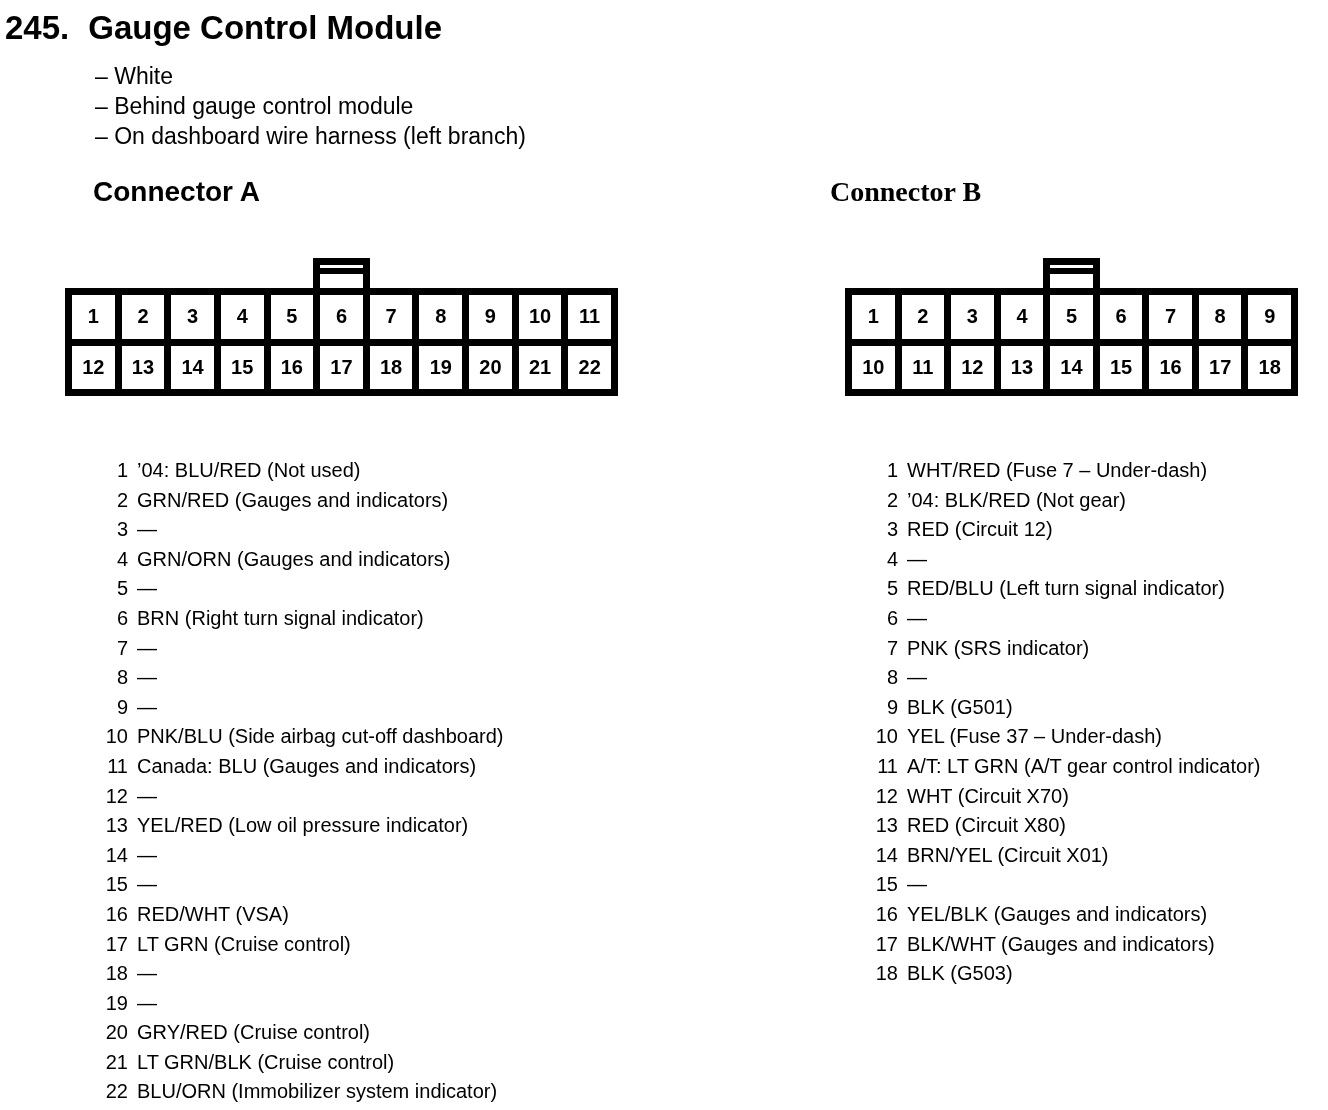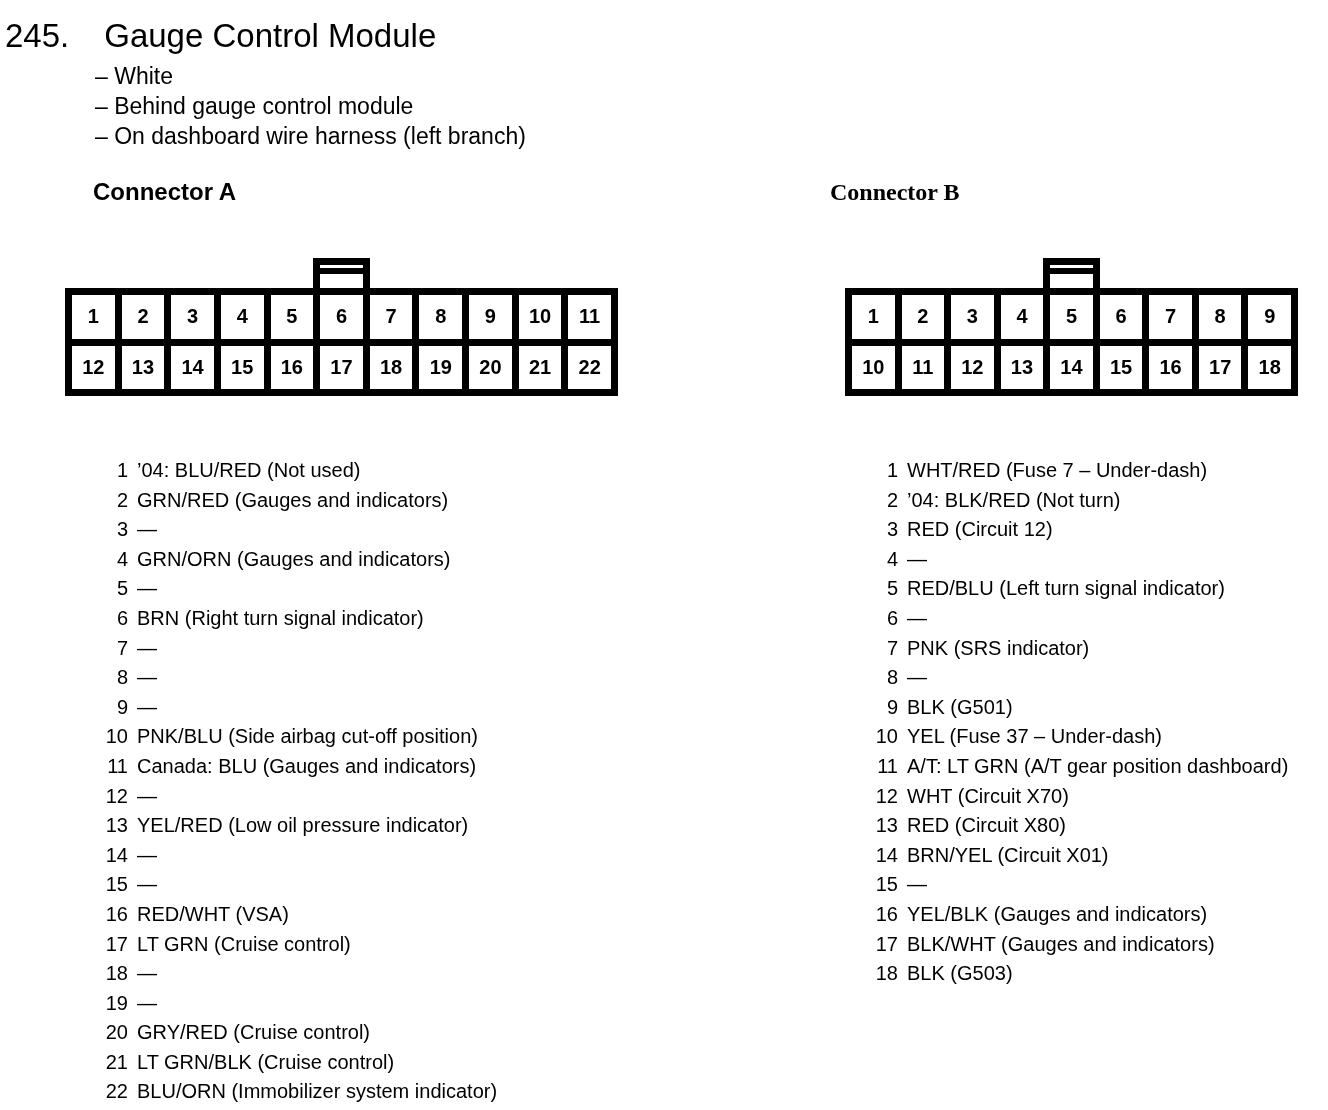--- a/index.html
+++ b/index.html
@@ -12,37 +12,37 @@
   }
   #page {
     position: relative;
     width: 1328px; height: 1110px;
     background: #ffffff;
     overflow: hidden;
   }
 
   
   .title-row {
-    position: absolute; left: 5px; top: 16px;
-    display: flex; gap: 35px;
-    font-size: 33px; font-weight: normal; line-height: 40px;
+    position: absolute; left: 5px; top: 8px;
+    display: flex; gap: 19px;
+    font-size: 33px; font-weight: bold; line-height: 40px;
     white-space: nowrap;
   }
 
   
   .notes {
     position: absolute; left: 95px; top: 61px;
     font-size: 23px; line-height: 30px;
     white-space: nowrap;
   }
 
   
   .conn-heading {
     position: absolute; top: 176px;
-    font-size: 24px; font-weight: bold; line-height: 32px;
+    font-size: 28px; font-weight: bold; line-height: 32px;
     white-space: nowrap;
   }
   #connA-heading { left: 93px; }
   #connB-heading { left: 830px; font-family: Liberation Serif, serif; }
 
   
   .conn-diagram { position: absolute; top: 258px; }
   #connA-diagram { left: 65px;  width: 553px; height: 138px; }
   #connB-diagram { left: 845px; width: 453px; height: 138px; }
 
@@ -193,21 +193,21 @@
     <div class="pin-row">
         <span class="pin-num">8</span>
         <span class="pin-desc">—</span>
       </div>
     <div class="pin-row">
         <span class="pin-num">9</span>
         <span class="pin-desc">—</span>
       </div>
     <div class="pin-row">
         <span class="pin-num">10</span>
-        <span class="pin-desc">PNK/BLU (Side airbag cut-off position)</span>
+        <span class="pin-desc">PNK/BLU (Side airbag cut-off dashboard)</span>
       </div>
     <div class="pin-row">
         <span class="pin-num">11</span>
         <span class="pin-desc">Canada: BLU (Gauges and indicators)</span>
       </div>
     <div class="pin-row">
         <span class="pin-num">12</span>
         <span class="pin-desc">—</span>
       </div>
     <div class="pin-row">
@@ -252,21 +252,21 @@
       </div>
   </div>
 
   <div class="pin-list" id="connB-list">
     <div class="pin-row">
         <span class="pin-num">1</span>
         <span class="pin-desc">WHT/RED (Fuse 7 – Under-dash)</span>
       </div>
     <div class="pin-row">
         <span class="pin-num">2</span>
-        <span class="pin-desc">’04: BLK/RED (Not turn)</span>
+        <span class="pin-desc">’04: BLK/RED (Not gear)</span>
       </div>
     <div class="pin-row">
         <span class="pin-num">3</span>
         <span class="pin-desc">RED (Circuit 12)</span>
       </div>
     <div class="pin-row">
         <span class="pin-num">4</span>
         <span class="pin-desc">—</span>
       </div>
     <div class="pin-row">
@@ -288,21 +288,21 @@
     <div class="pin-row">
         <span class="pin-num">9</span>
         <span class="pin-desc">BLK (G501)</span>
       </div>
     <div class="pin-row">
         <span class="pin-num">10</span>
         <span class="pin-desc">YEL (Fuse 37 – Under-dash)</span>
       </div>
     <div class="pin-row">
         <span class="pin-num">11</span>
-        <span class="pin-desc">A/T: LT GRN (A/T gear position dashboard)</span>
+        <span class="pin-desc">A/T: LT GRN (A/T gear control indicator)</span>
       </div>
     <div class="pin-row">
         <span class="pin-num">12</span>
         <span class="pin-desc">WHT (Circuit X70)</span>
       </div>
     <div class="pin-row">
         <span class="pin-num">13</span>
         <span class="pin-desc">RED (Circuit X80)</span>
       </div>
     <div class="pin-row">

